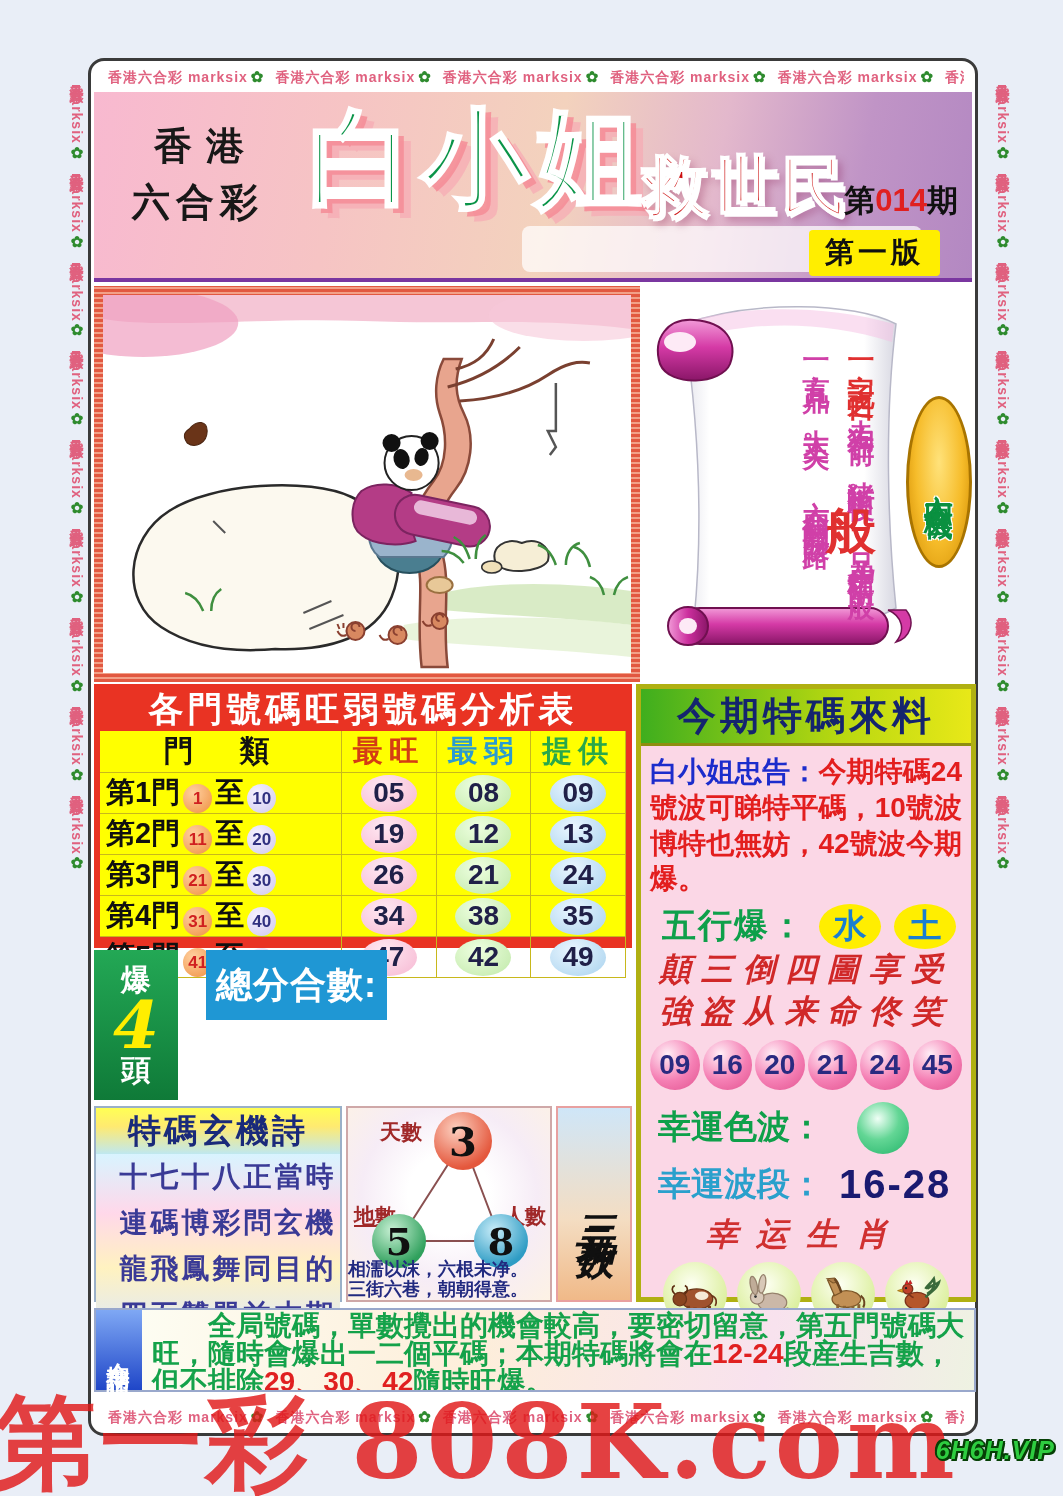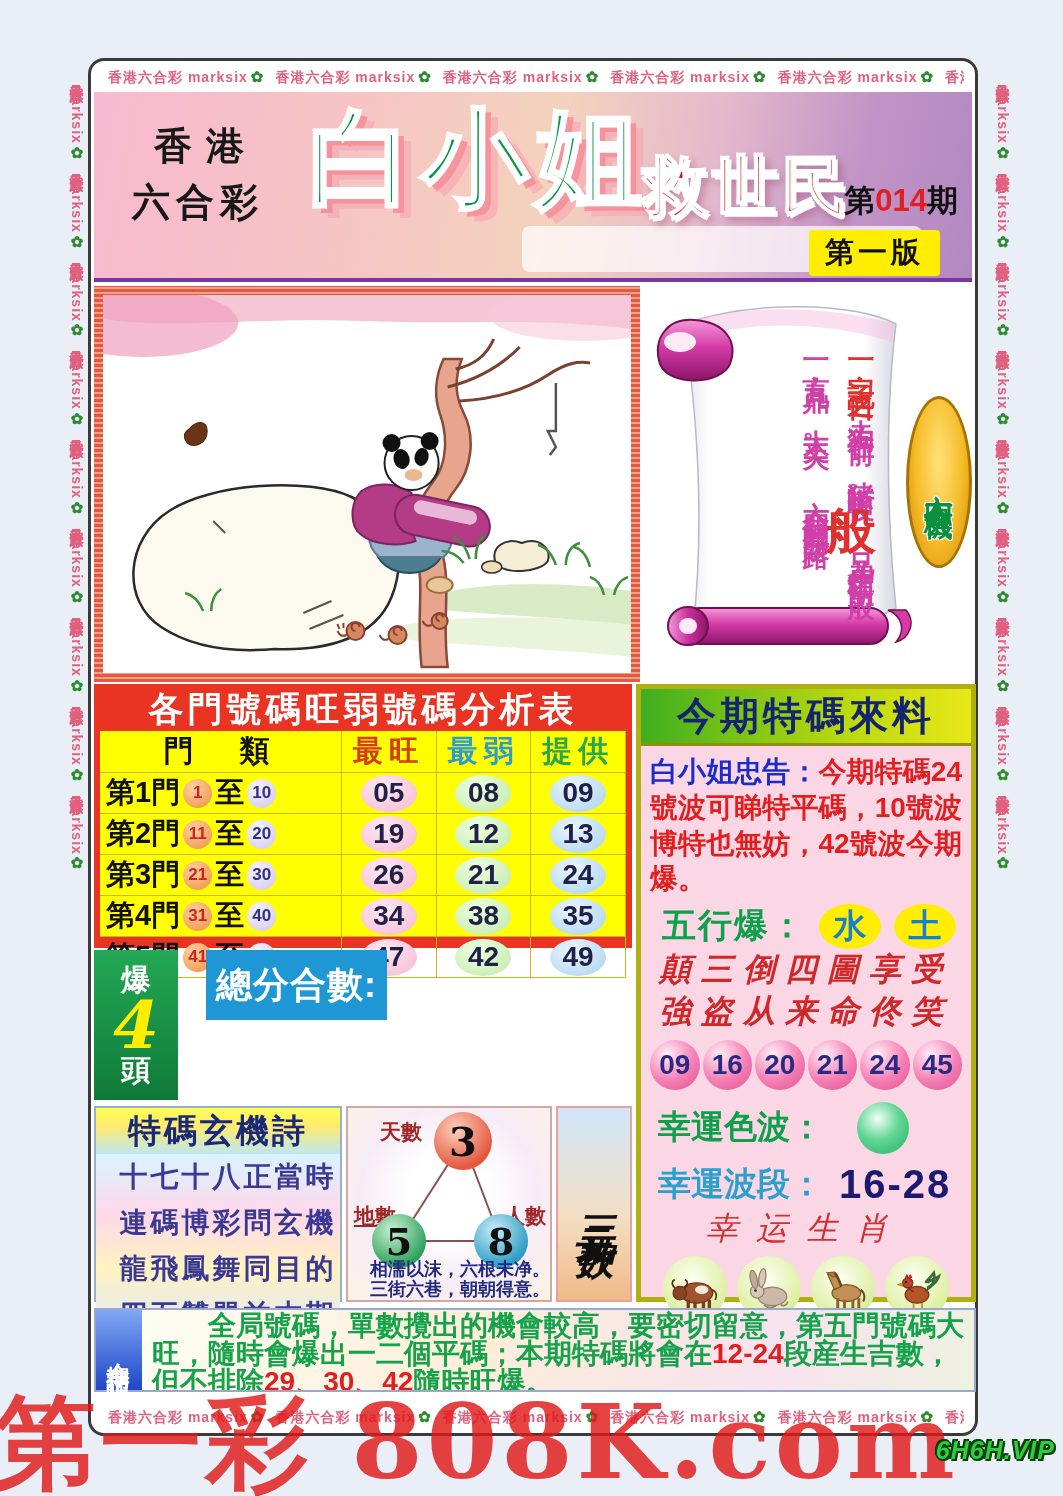--- a/index.html
+++ b/index.html
@@ -54,21 +54,21 @@
   
   .table{position:absolute;left:94px;top:684px;width:538px;height:264px;background:#e93323;padding:5px 6px 6px;box-sizing:border-box;}
   .table-title{color:#fff;font-size:35px;font-weight:900;text-align:center;letter-spacing:4px;height:42px;line-height:40px;}
   .tgrid{background:#ffff00;height:205px;display:grid;grid-template-columns:46% 18% 18% 18%;grid-auto-rows:1fr;}
   .tcell{display:flex;align-items:center;justify-content:center;border-bottom:1px solid #c8b81c;border-right:1px solid #c8b81c;}
   .th{font-size:30px;font-weight:900;}
   .th-cat{color:#111;letter-spacing:8px;}
   .th-hot{color:#d43c14;letter-spacing:6px;}
   .th-weak{color:#2b9bd0;letter-spacing:6px;}
   .th-offer{color:#28a84a;letter-spacing:6px;}
-  .door-cell{justify-content:flex-start;padding-left:6px;gap:3px;font-size:29px;font-weight:900;color:#101010;}
+  .door-cell{justify-content:flex-start;padding-left:6px;gap:3px;font-size:29px;font-weight:900;color:#101010;align-items:flex-end;}
   .cir{display:inline-flex;align-items:center;justify-content:center;border-radius:50%;flex:none;}
   .cir-from{width:29px;height:29px;background:radial-gradient(circle at 35% 30%,#ffd0a0,#ef9040);color:#d02020;font-size:17px;font-weight:bold;}
   .cir-to{width:29px;height:29px;background:radial-gradient(circle at 35% 30%,#f6f2ff,#cfc8ee);color:#303080;font-size:17px;font-weight:bold;}
   .cir-val{width:56px;height:37px;border-radius:50%;font-size:28px;font-weight:900;color:#202048;display:inline-flex;align-items:center;justify-content:center;}
   .cv-hot{background:radial-gradient(ellipse at 40% 30%,#ffe8f2,#f6b8d2);}
   .cv-weak{background:radial-gradient(ellipse at 40% 30%,#eeffe0,#bfe8a8);}
   .cv-offer{background:radial-gradient(ellipse at 40% 30%,#eaf6ff,#a8d2ee);}
 
   
   .panel{position:absolute;left:636px;top:684px;width:340px;height:618px;border:5px solid #b0b012;background:#fbd7e6;box-sizing:border-box;}
@@ -84,21 +84,21 @@
   .cursive{text-align:center;font-family:"DejaVu Serif",serif;font-style:italic;font-weight:bold;font-size:32px;color:#d02828;letter-spacing:10px;line-height:1.3;}
   .balls{margin-top:7px;display:flex;justify-content:center;gap:3px;}
   .ball{width:50px;height:50px;border-radius:50%;display:flex;align-items:center;justify-content:center;
     background:radial-gradient(circle at 35% 28%,#ffeef6,#f57fb4 55%,#e1528f);font-size:28px;font-weight:900;color:#2a2a80;}
   .lucky{display:flex;align-items:center;margin-top:12px;padding-left:8px;gap:34px;}
   .lucky-label-g{font-size:33px;font-weight:900;color:#0ea04a;}
   .green-ball{width:52px;height:52px;border-radius:50%;background:radial-gradient(circle at 40% 32%,#f0fff6,#63d695 45%,#21b368);}
   .lucky2{display:flex;align-items:center;margin-top:8px;padding-left:8px;gap:16px;}
   .range-label{font-size:33px;font-weight:900;color:#2aa0cc;}
   .range-val{font-size:40px;font-weight:900;color:#1a1a70;letter-spacing:2px;}
-  .zodiac-title{margin-top:0;text-align:center;font-family:"DejaVu Serif",serif;font-style:italic;font-weight:normal;font-size:32px;color:#d03030;letter-spacing:18px;}
+  .zodiac-title{margin-top:6px;text-align:center;font-family:"DejaVu Serif",serif;font-style:italic;font-weight:bold;font-size:32px;color:#d03030;letter-spacing:18px;}
   .animals{margin-top:5px;display:flex;justify-content:center;gap:10px;}
   .animal{width:64px;height:64px;border-radius:50%;background:radial-gradient(circle at 45% 35%,#fdfff2,#dcef9f 70%,#c8e286);display:flex;align-items:center;justify-content:center;}
 
   
   .burst{position:absolute;left:94px;top:950px;width:84px;height:150px;background:linear-gradient(180deg,#23a855,#0f7a38);
     display:flex;flex-direction:column;align-items:center;justify-content:center;color:#fff;font-weight:900;}
   .burst .t,.burst .b{font-size:30px;line-height:32px;}
   .burst .n{font-size:66px;line-height:58px;color:#ffee00;font-family:"DejaVu Serif",serif;font-style:italic;}
   .bar{position:absolute;left:182px;width:450px;height:70px;display:flex;padding-left:24px;}
   .bar1{top:950px;}
@@ -115,21 +115,21 @@
   .tribox{position:absolute;left:346px;top:1106px;width:206px;height:196px;border:2px solid #cfa8a8;box-sizing:border-box;
     background:radial-gradient(circle at 50% 45%,#ffffff 28%,#f6ecf6 60%,#fdf2e4);}
   .tlabel{position:absolute;font-size:21px;font-weight:900;color:#a02828;}
   .tl-top{left:32px;top:10px;}
   .tl-left{left:6px;top:94px;text-decoration:underline;}
   .tl-right{left:156px;top:94px;}
   .tcir{position:absolute;border-radius:50%;display:flex;align-items:center;justify-content:center;font-family:"DejaVu Serif",serif;font-weight:900;color:#101010;}
   .tc-top{left:86px;top:4px;width:58px;height:58px;background:radial-gradient(circle at 38% 30%,#fcd0c0,#e4573c 72%);font-size:40px;}
   .tc-left{left:24px;top:106px;width:54px;height:54px;background:radial-gradient(circle at 38% 30%,#c8f0d4,#2fa05c 72%);font-size:38px;}
   .tc-right{left:126px;top:106px;width:54px;height:54px;background:radial-gradient(circle at 38% 30%,#c8ecf8,#2e9cc4 72%);font-size:38px;}
-  .tnotes{position:absolute;left:0;bottom:1px;width:100%;text-align:right;font-size:18px;font-weight:900;color:#222a80;line-height:20px;}
+  .tnotes{position:absolute;left:0;bottom:1px;width:100%;text-align:left;font-size:18px;font-weight:900;color:#222a80;line-height:20px;}
   .sanyuan{position:absolute;left:556px;top:1106px;width:76px;height:196px;border:2px solid #e8a0a0;box-sizing:border-box;
     background:linear-gradient(180deg,#cfe6f8,#f4ddc2 58%,#f0b988);display:flex;align-items:center;justify-content:center;}
   .sanyuan-text{writing-mode:vertical-rl;font-family:"DejaVu Serif",serif;font-style:italic;font-weight:900;font-size:38px;color:#101010;letter-spacing:9px;}
 
   
   .eval{position:absolute;left:94px;top:1308px;width:882px;height:84px;display:flex;border:2px solid #99a8cc;box-sizing:border-box;}
   .eval-label{width:46px;background:linear-gradient(180deg,#7fa8f4,#1f46c8);display:flex;align-items:center;justify-content:center;flex:none;}
   .eval-label span{writing-mode:vertical-rl;color:#fff;font-size:23px;font-weight:900;letter-spacing:3px;}
   .eval-text{flex:1;background:linear-gradient(100deg,#fdfdf2,#fdeeda 40%,#f8e2ee 75%,#eef2e2);
     font-size:28px;font-weight:900;line-height:28px;padding:2px 10px;color:#14a24a;overflow:hidden;}

